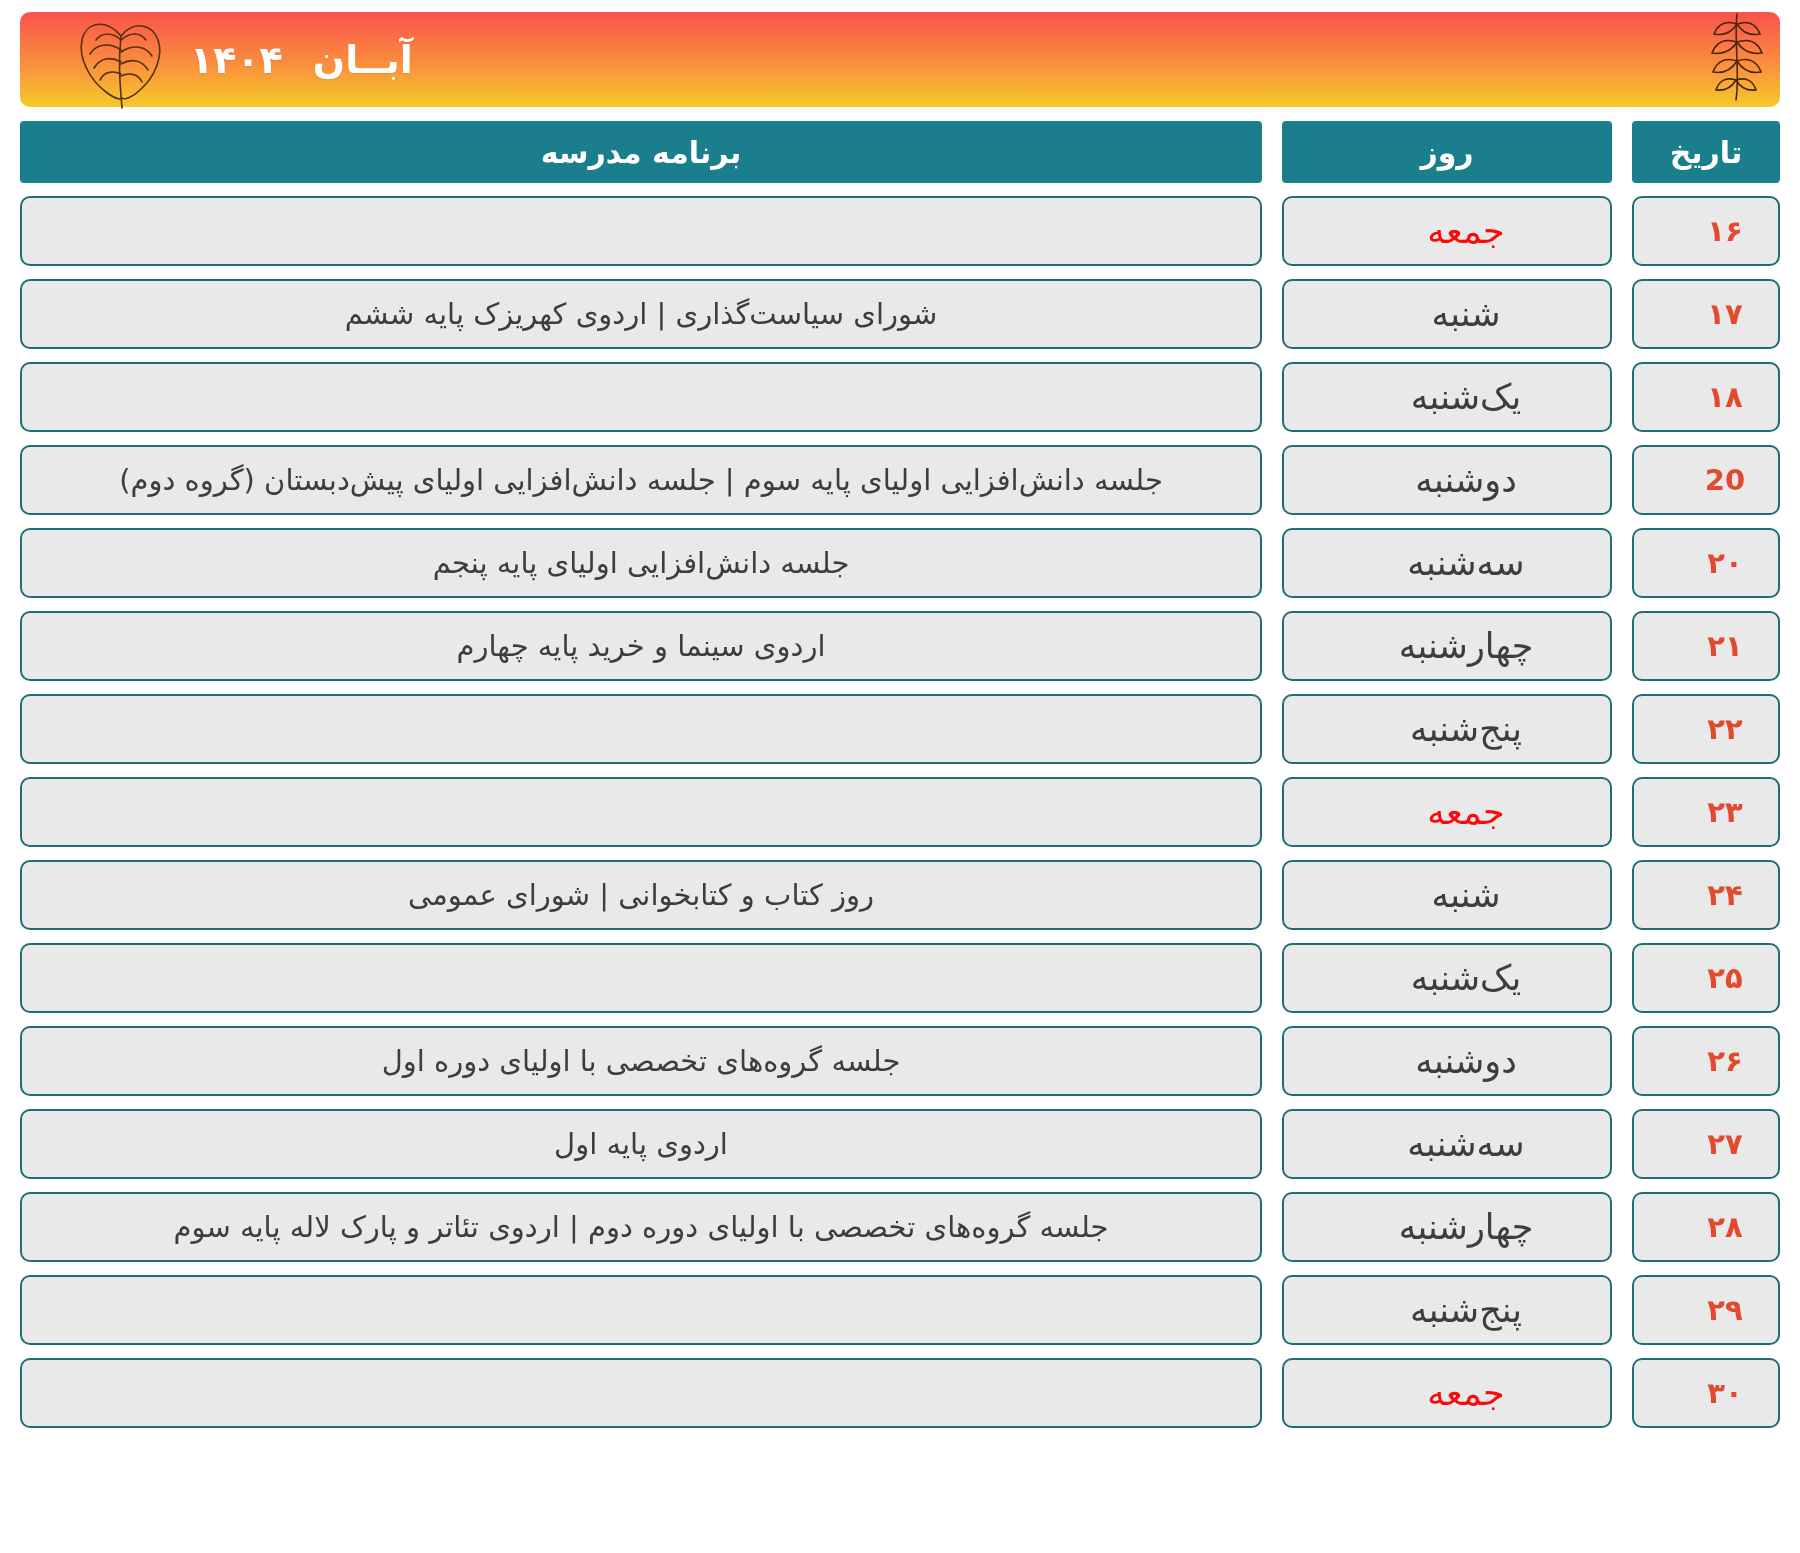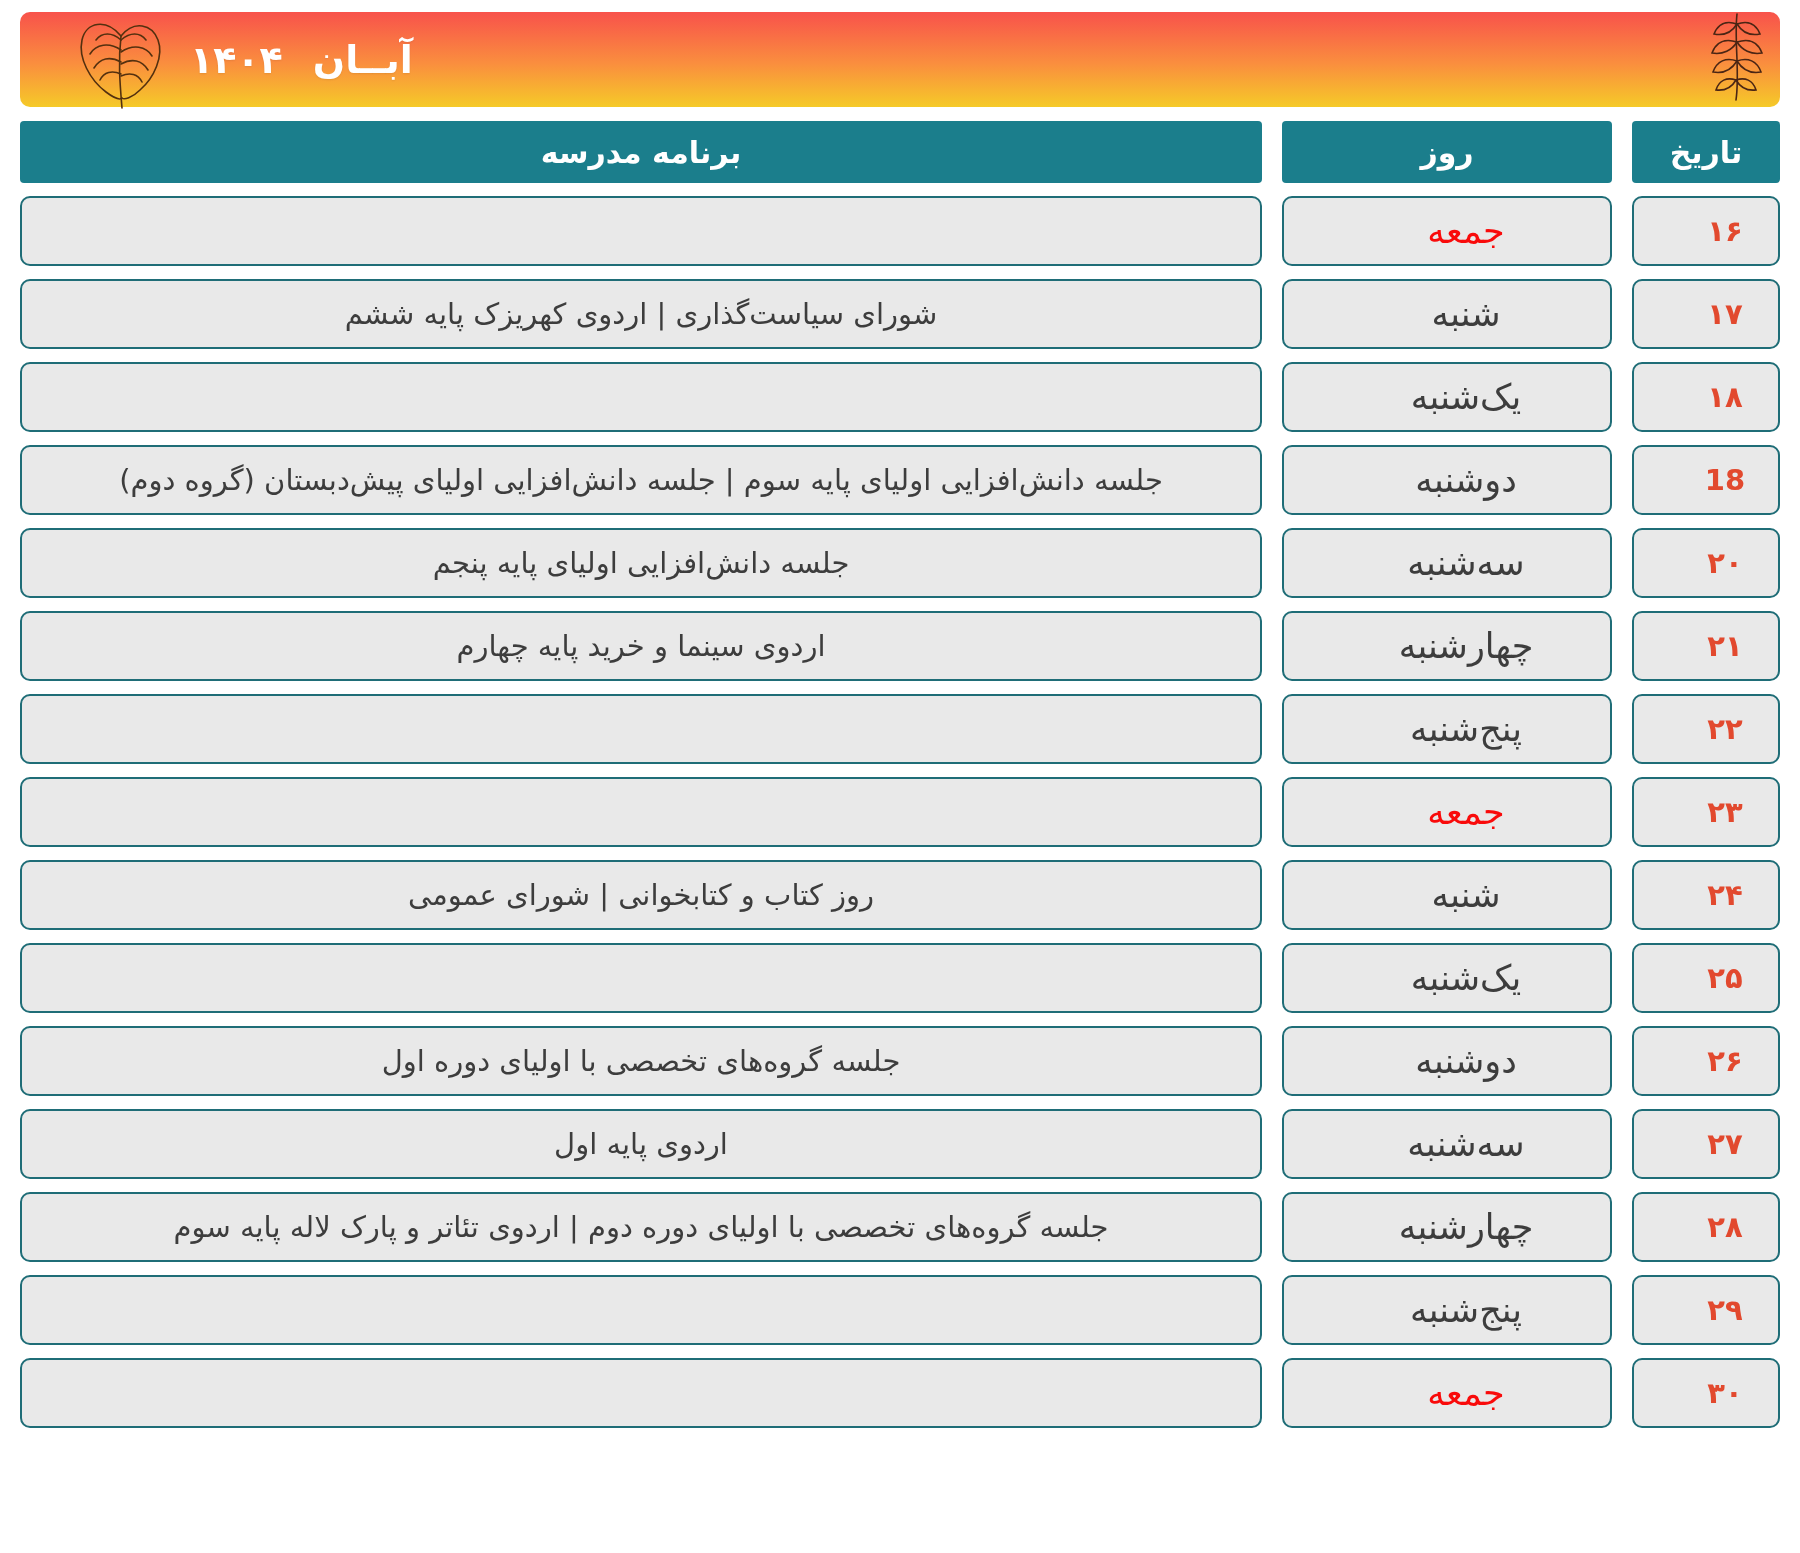--- a/index.html
+++ b/index.html
@@ -164,21 +164,21 @@
         <span>۱۸</span>
       </div>
     <div class="cell day-cell">
         <span>یک‌شنبه</span>
       </div>
     <div class="cell program-cell">
         <span></span>
       </div>
 
     <div class="cell date-cell">
-        <span>18</span>
+        <span>20</span>
       </div>
     <div class="cell day-cell">
         <span>دوشنبه</span>
       </div>
     <div class="cell program-cell">
         <span>جلسه دانش‌افزایی اولیای پایه سوم | جلسه دانش‌افزایی اولیای پیش‌دبستان (گروه دوم)</span>
       </div>
 
     <div class="cell date-cell">
         <span>۲۰</span>

